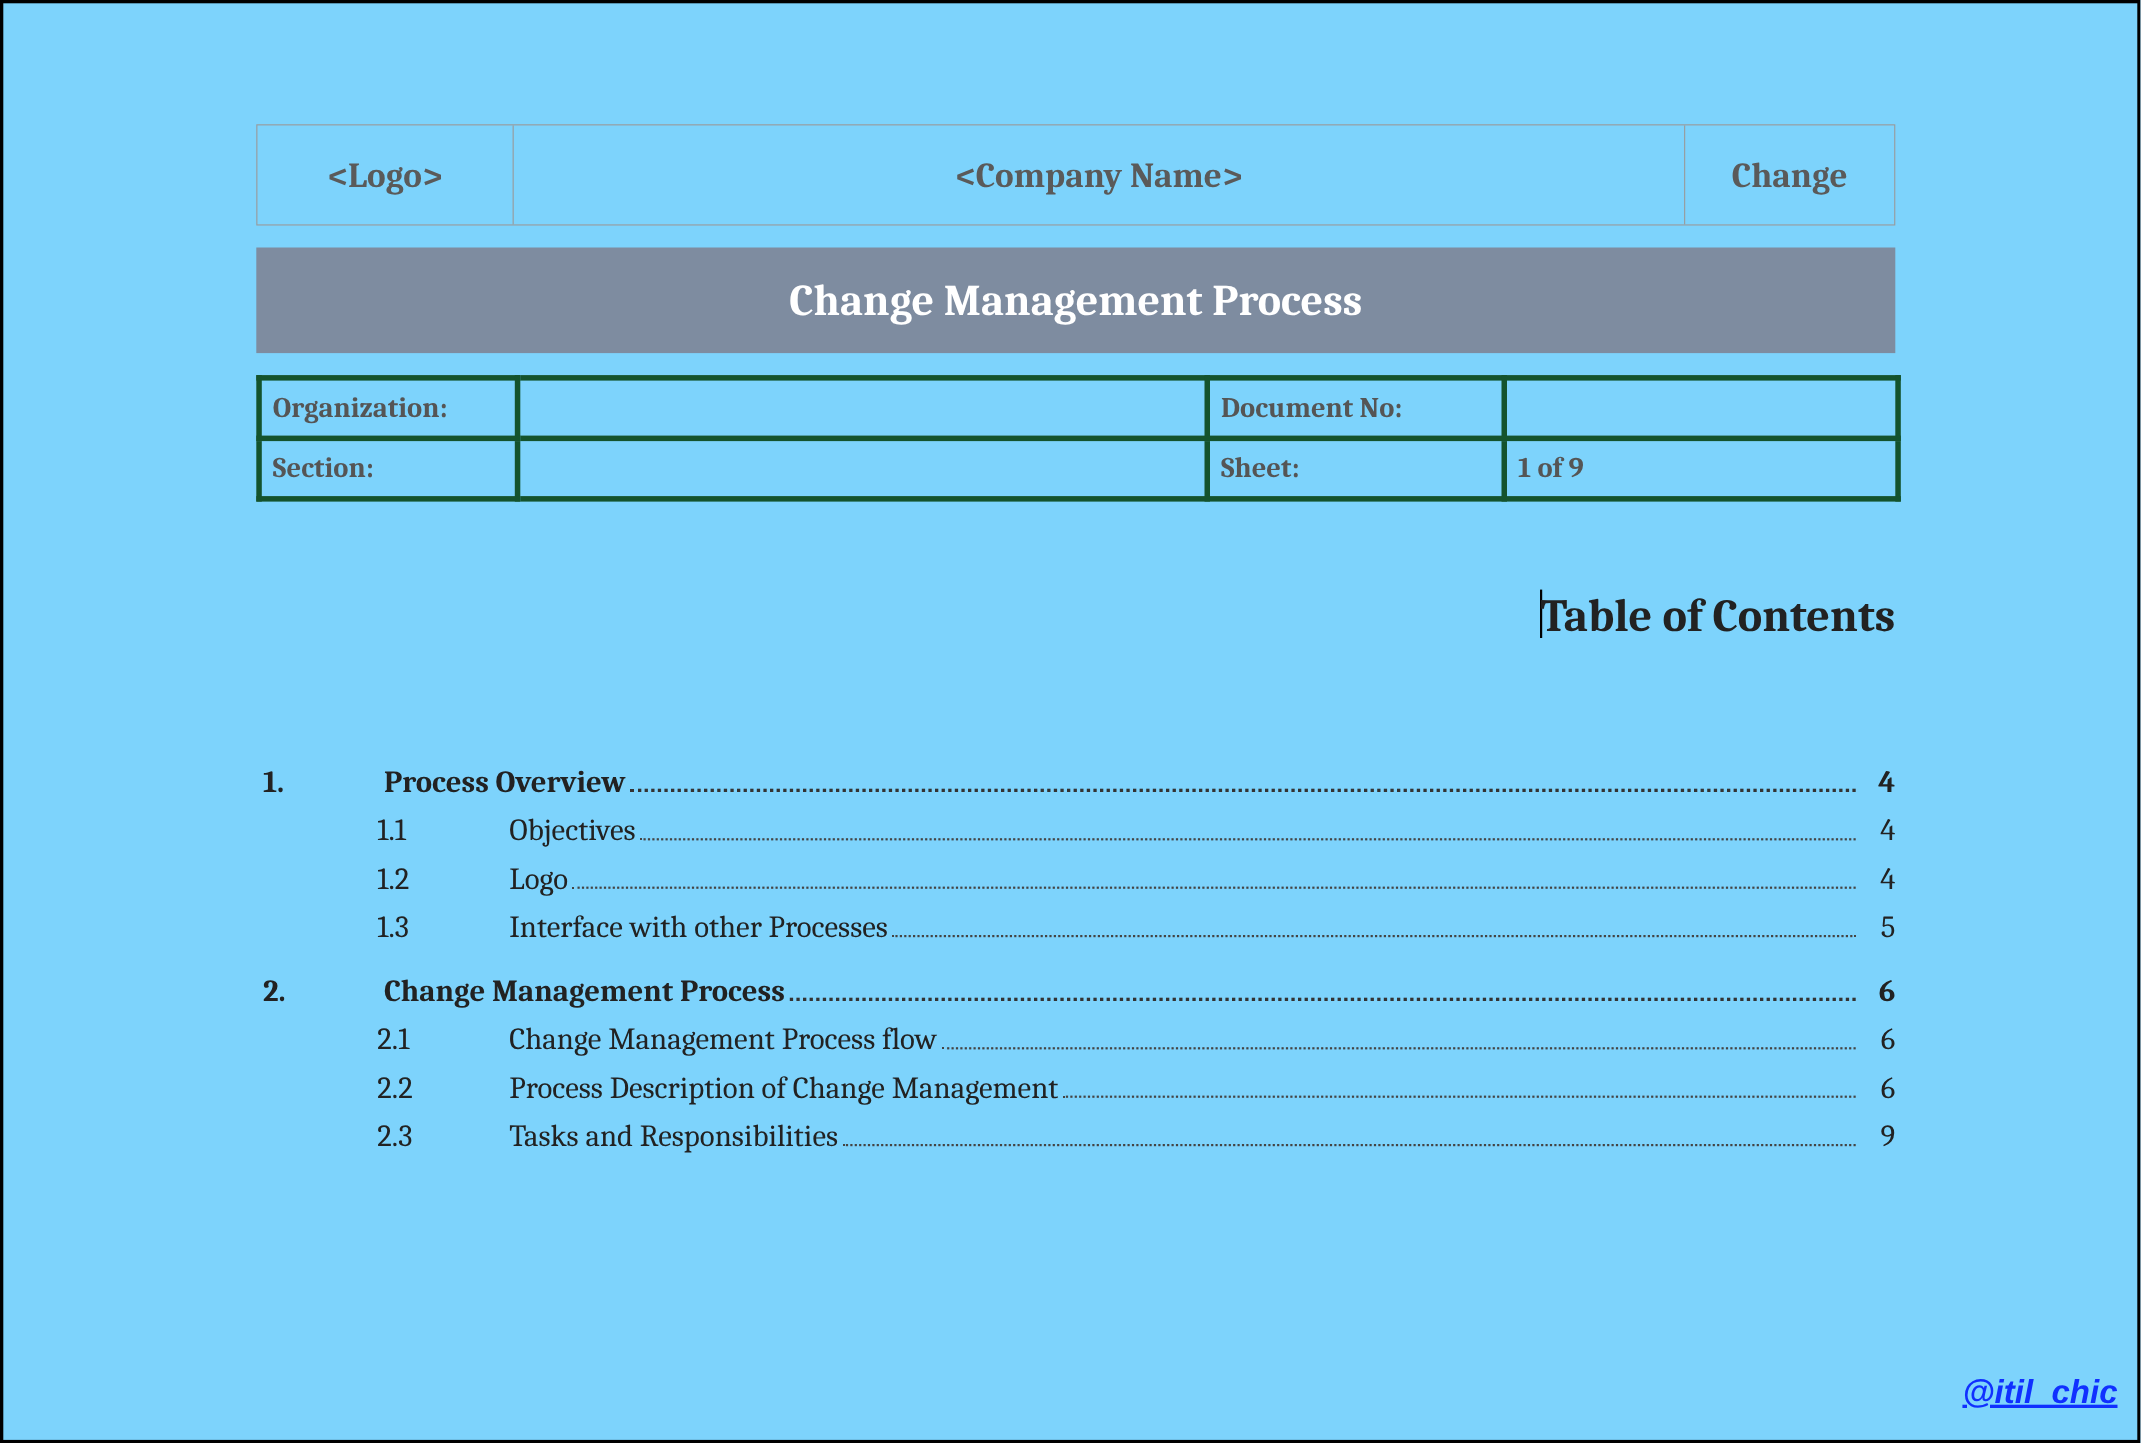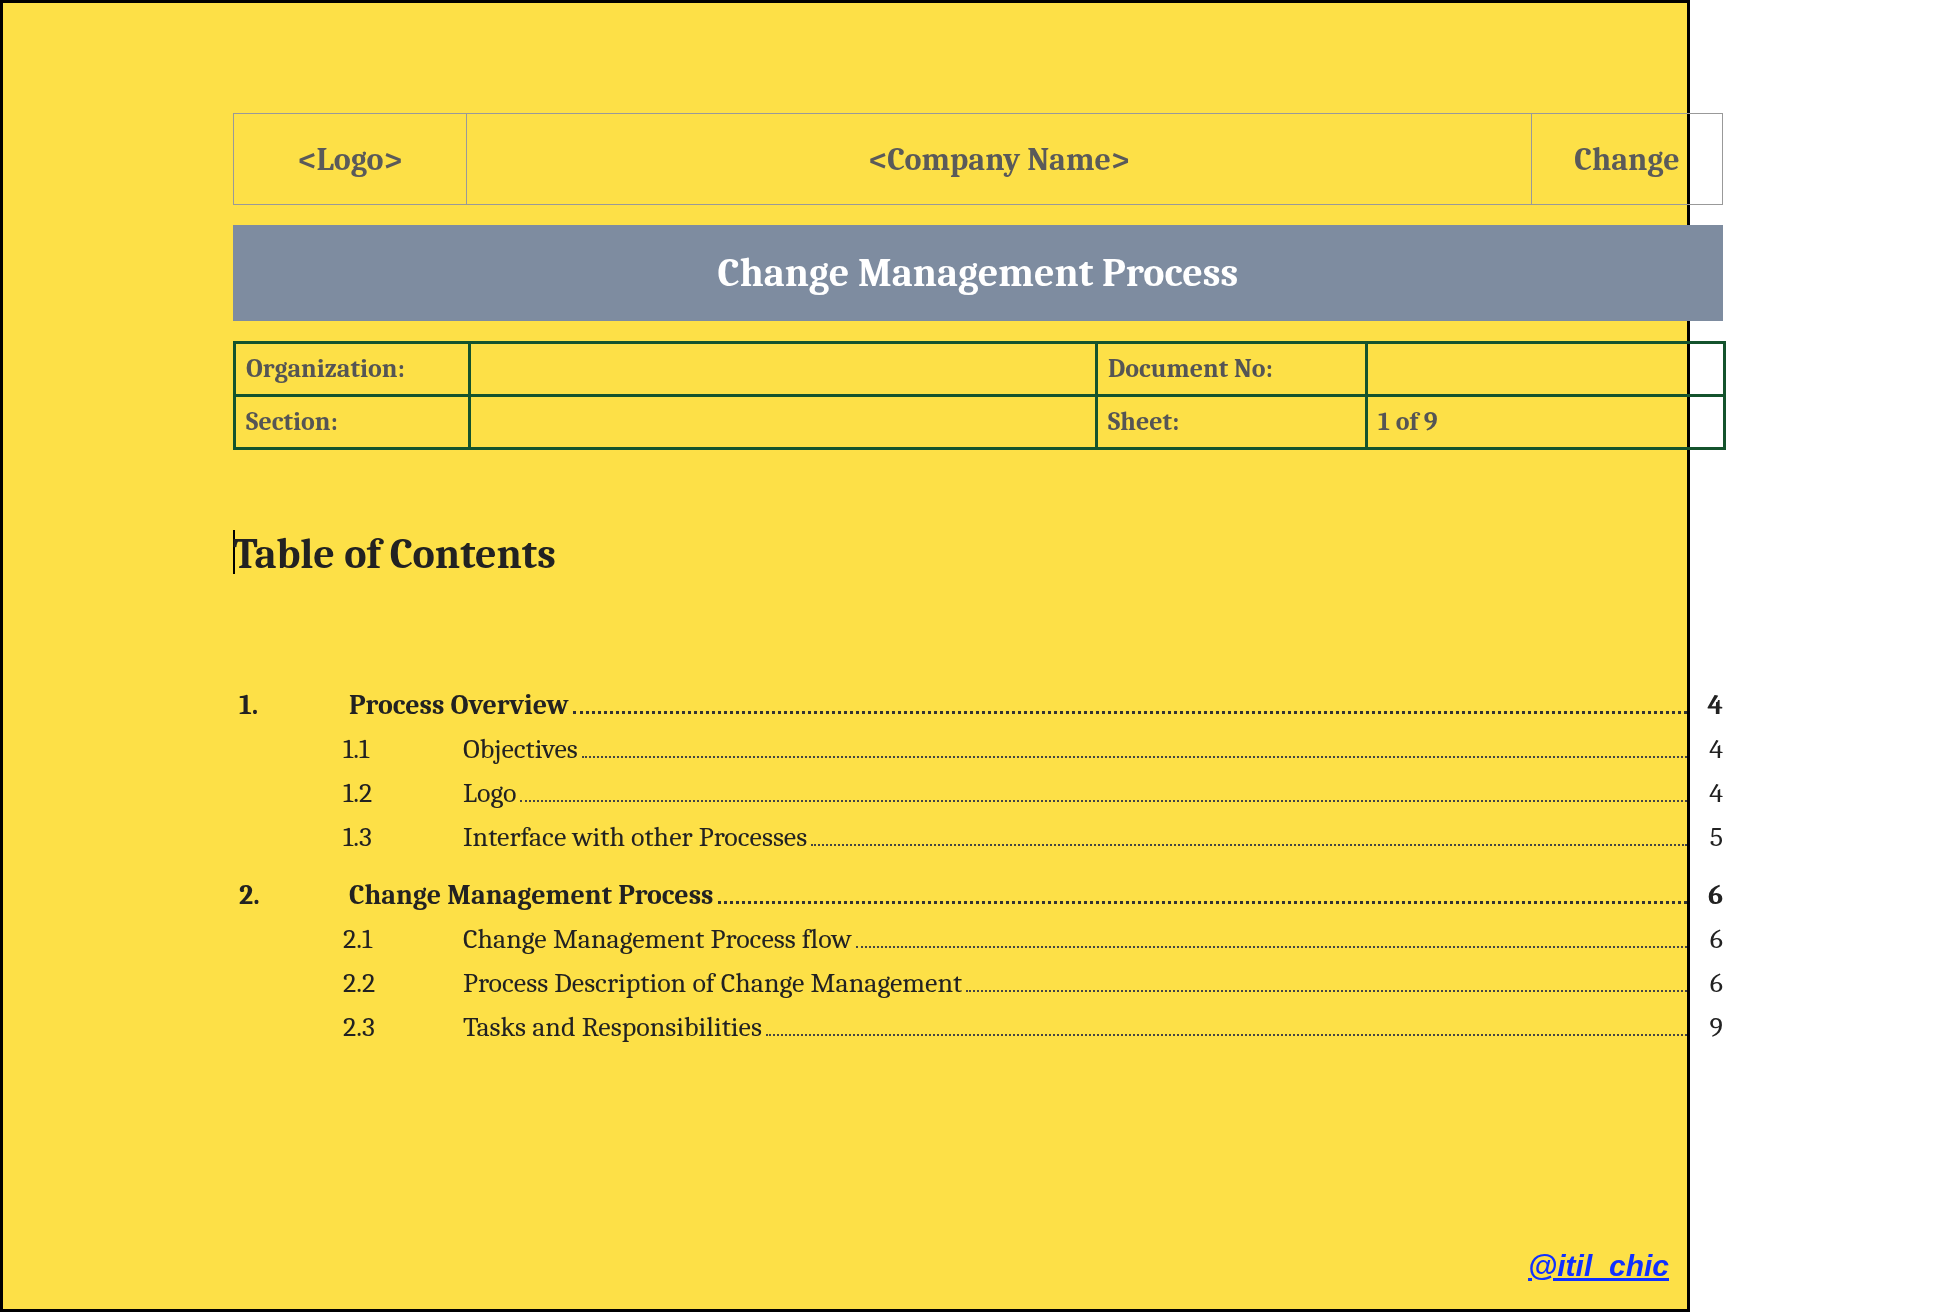--- a/index.html
+++ b/index.html
@@ -4,25 +4,25 @@
 <style>
   html, body {
     margin: 0;
     padding: 0;
     background: #fff;
     font-family: Cambria, Georgia, "Times New Roman", serif;
     color: #333;
   }
   .sheet {
     position: relative;
-    width: 1690px;
+    width: 1946px;
     height: 1312px;
     border: 3px solid #000;
     box-sizing: border-box;
-    background: #fde047;
+    background: #7dd3fc;
   }
   .page {
     position: absolute;
     left: 230px;
     top: 110px;
     width: 1490px;
   }
   
   .header-row {
     display: flex;
@@ -56,38 +56,38 @@
   }
 
   
   table.meta {
     margin-top: 20px;
     border-collapse: collapse;
     width: 100%;
     table-layout: fixed;
   }
   table.meta td {
-    border: 3px solid #14532d;
+    border: 5px solid #14532d;
     height: 50px;
     padding: 0 10px;
     font-size: 26px;
     color: #555;
     font-weight: bold;
     vertical-align: middle;
   }
   table.meta td.val { font-weight: bold; color: #555; }
   table.meta col.lbl  { width: 235px; }
   table.meta col.val1 { width: 627px; }
   table.meta col.lbl2 { width: 270px; }
   table.meta col.val2 { width: 358px; }
 
   
   .toc-title {
     margin-top: 80px;
-    text-align: left;
+    text-align: right;
     font-weight: bold;
     font-size: 42px;
     color: #222;
     position: relative;
   }
   .cursor {
     display:inline-block;
     width:0;
     border-left:2px solid #000;
     height:44px;

